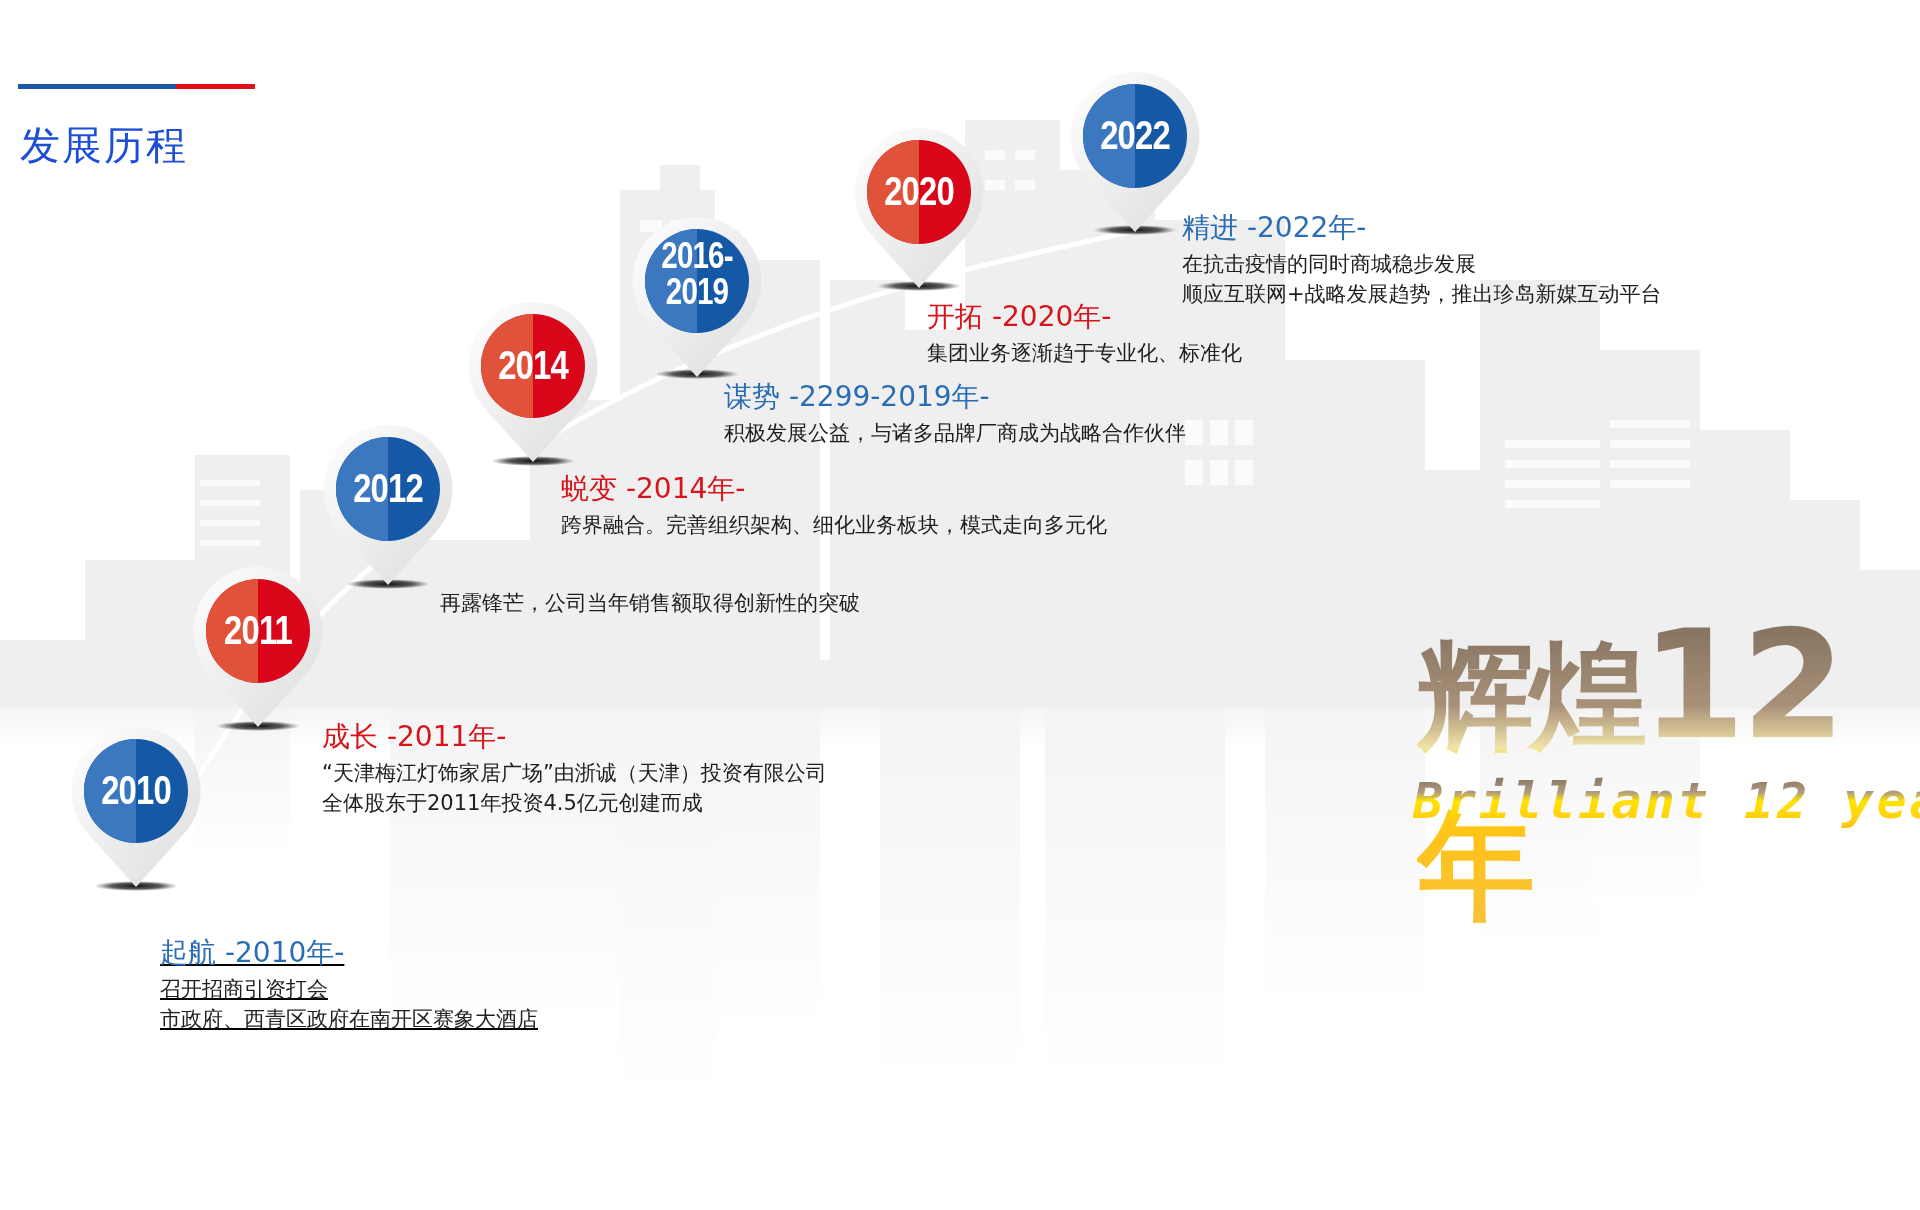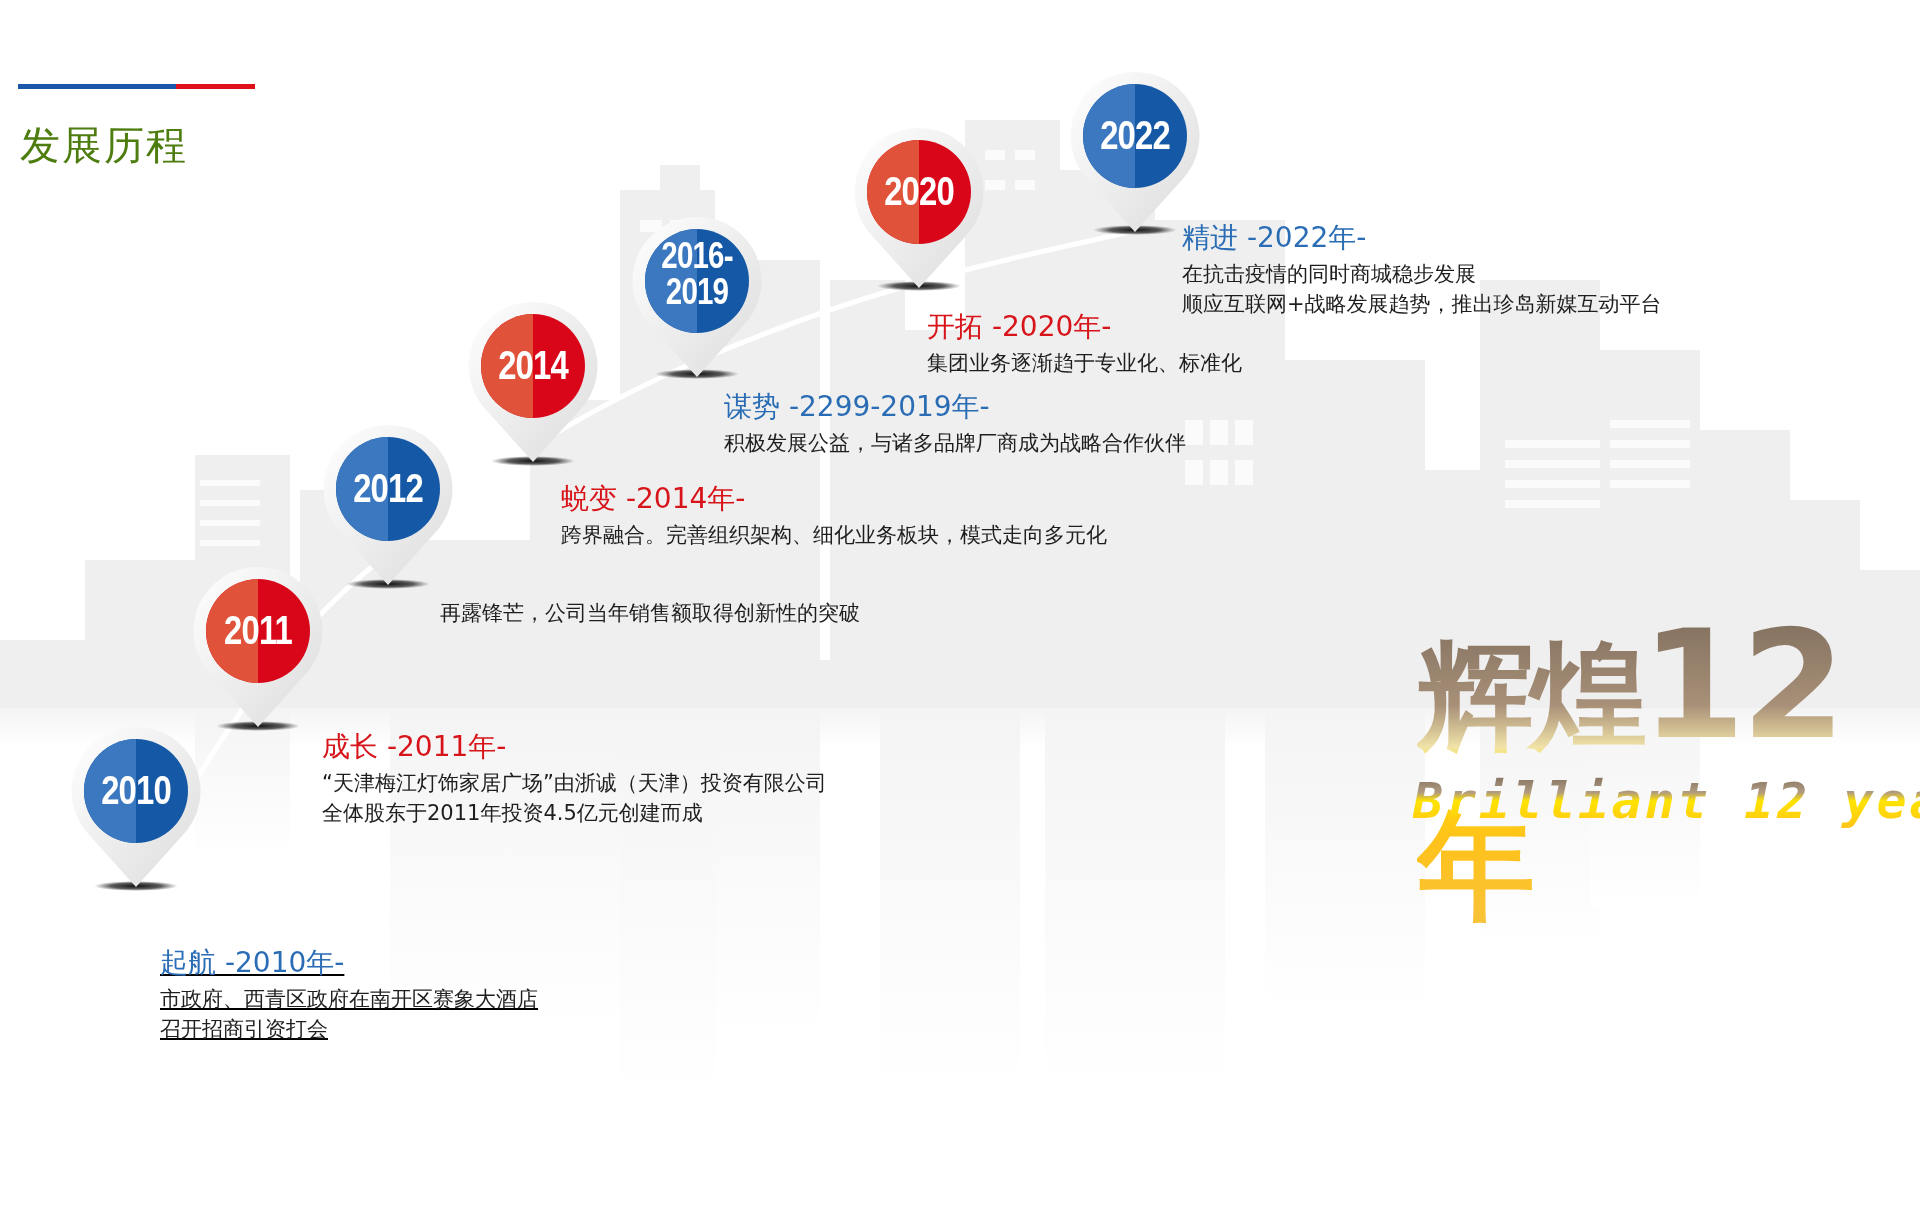--- a/index.html
+++ b/index.html
@@ -6,38 +6,38 @@
     html, body { width: 1920px; height: 1210px; background: #ffffff; overflow: hidden; }
     body { position: relative; font-family: "DejaVu Sans", "Liberation Sans", sans-serif; }
 
     
     .skyline { position: absolute; left: 0; top: 0; width: 1920px; height: 1210px; z-index: 0; }
 
     
     .header-bar { position: absolute; left: 18px; top: 84px; height: 5px; width: 237px; display: flex; }
     .header-bar .seg-blue { width: 158px; height: 100%; background: #1a57a8; }
     .header-bar .seg-red  { width: 79px;  height: 100%; background: #e0101b; }
-    .page-title { position: absolute; left: 20px; top: 118px; font-size: 40px; color: #4d7c0f;
+    .page-title { position: absolute; left: 20px; top: 118px; font-size: 40px; color: #1d4ed8;
                   font-family: "DejaVu Serif", "Liberation Serif", serif; letter-spacing: 2px; font-weight: normal; }
 
     
     .path-line { position: absolute; left: 0; top: 0; width: 1920px; height: 1210px; z-index: 2; pointer-events: none; }
 
     
     .pin { position: absolute; width: 132px; height: 170px; z-index: 3; }
     .pin svg { position: absolute; left: 0; top: 0; }
     .pin .pin-year { position: absolute; left: 0; width: 132px; text-align: center; color: #ffffff;
                      font-family: "Liberation Sans", "DejaVu Sans", sans-serif; font-weight: bold;
                      font-size: 40px; line-height: 40px; letter-spacing: -1px; transform: scaleX(0.82); }
     .pin .pin-year.single { top: 45px; }
     .pin .pin-year.double { top: 23px; font-size: 36px; line-height: 36px; }
     .pin .pin-year.double span { display: block; }
 
     
-    .milestone { position: absolute; z-index: 4; margin-top: 10px; }
+    .milestone { position: absolute; z-index: 4; }
     .milestone .ms-title { font-size: 28px; line-height: 34px; white-space: nowrap; }
     .milestone .ms-title.blue { color: #2a6db5; }
     .milestone .ms-title.red  { color: #d7141a; }
     .milestone .ms-desc { margin-top: 4px; font-size: 21px; line-height: 30px; color: #1e1e1e; white-space: nowrap; }
 
     
     .banner { position: absolute; left: 1405px; top: 600px; width: 515px; height: 240px; z-index: 4; }
     .banner .banner-cn { position: absolute; left: 12px; top: 0; font-size: 118px; line-height: 170px;
                          font-weight: bold; letter-spacing: -6px;
                          font-family: "DejaVu Sans", sans-serif;
@@ -226,22 +226,22 @@
     <path d="M66 2 A64 64 0 0 1 112 111 L66 162 L20 111 A64 64 0 0 1 66 2 Z" fill="url(#pinWhite)"></path>
     <circle cx="66" cy="66" r="52" fill="#1558a6"></circle>
     <path d="M66 14 A52 52 0 0 0 66 118 Z" fill="#3b78c0"></path>
   </svg>
   <div class="pin-year single">2022</div>
 </div>
 
 <div class="milestone" style="left:160px; top:936px;text-decoration:underline;">
   <div class="ms-title blue">起航 -2010年-</div>
   <div class="ms-desc">
+    <div>召开招商引资打会</div>
     <div>市政府、西青区政府在南开区赛象大酒店</div>
-    <div>召开招商引资打会</div>
   </div>
 </div>
 
 <div class="milestone" style="left:322px; top:720px;">
   <div class="ms-title red">成长 -2011年-</div>
   <div class="ms-desc">
     <div>“天津梅江灯饰家居广场”由浙诚（天津）投资有限公司</div>
     <div>全体股东于2011年投资4.5亿元创建而成</div>
   </div>
 </div>

